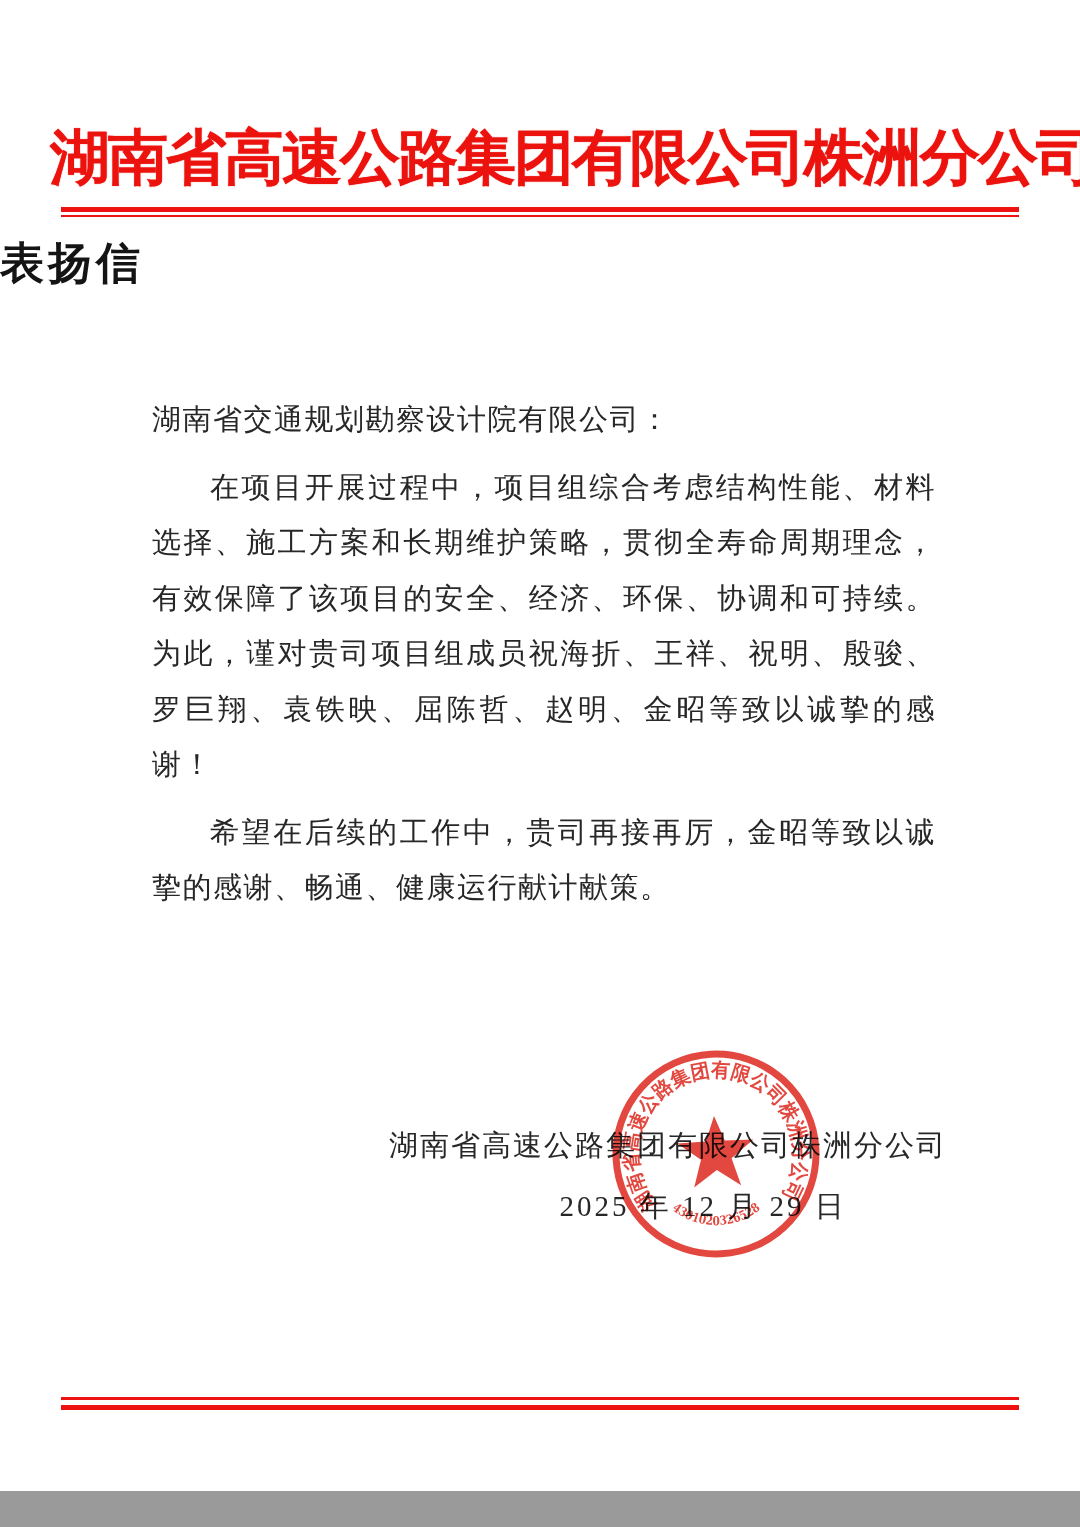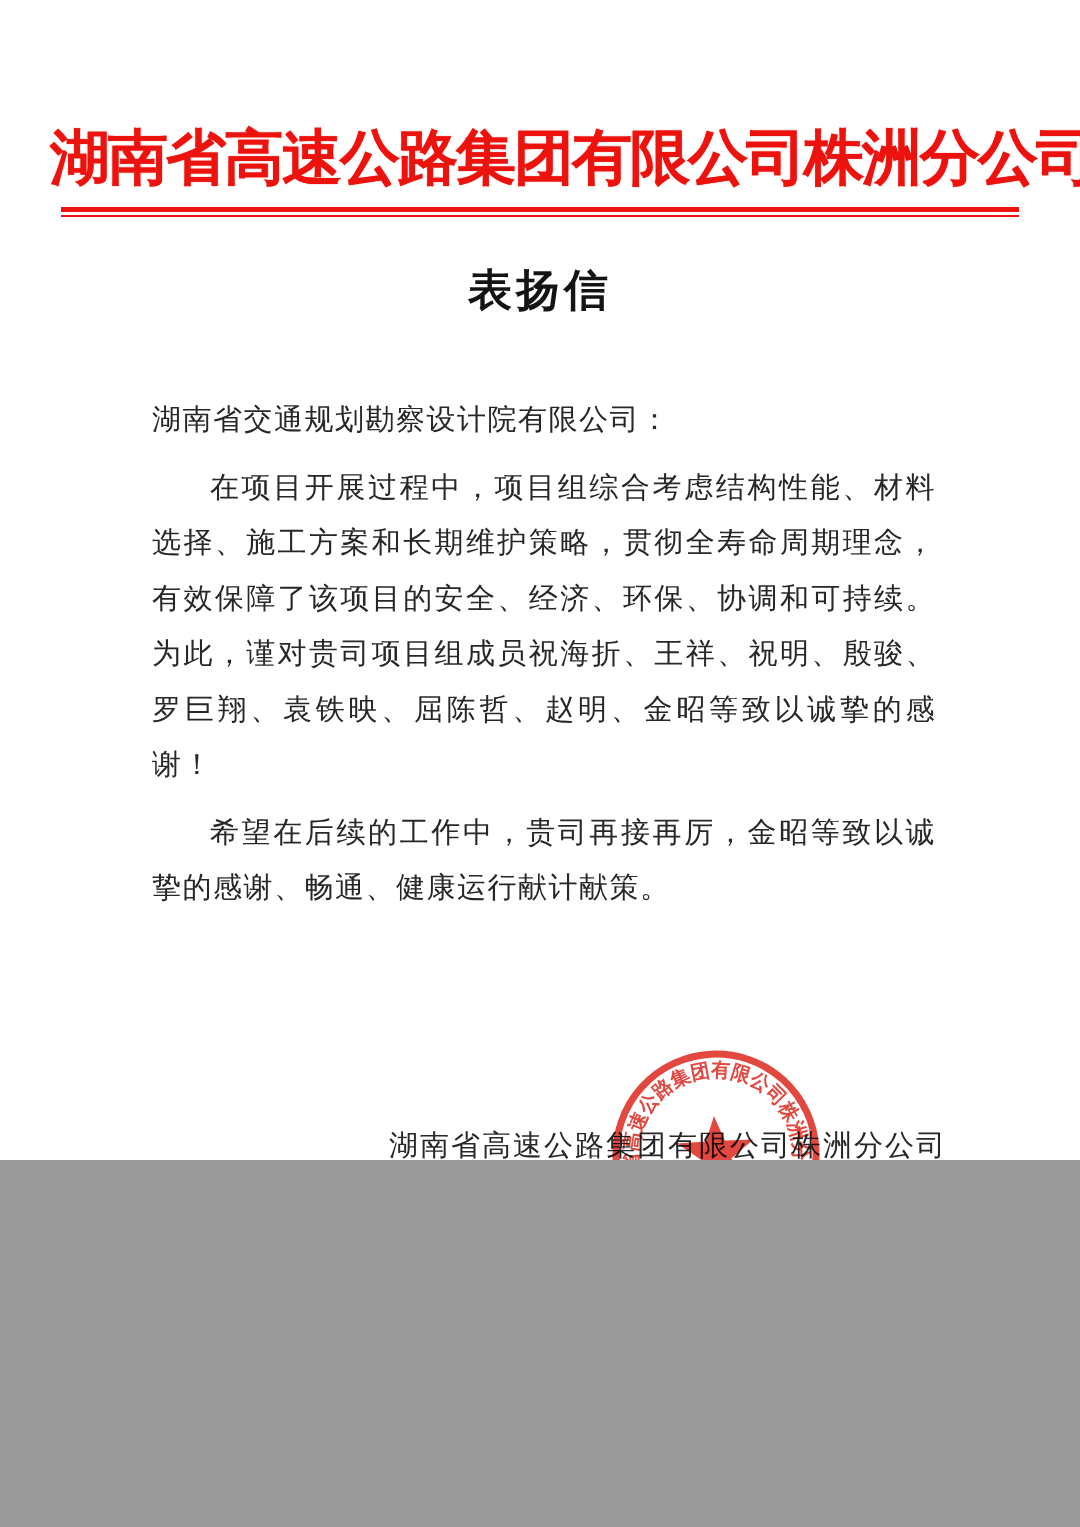--- a/index.html
+++ b/index.html
@@ -1,19 +1,19 @@
 <!DOCTYPE html>
 <html><head>
 <meta charset="utf-8">
 <style>
   * { margin:0; padding:0; box-sizing:border-box; }
   html,body { background:#9a9a9a; }
   .page {
     position:relative;
-    width:1080px; height:1160px;
+    width:1080px; height:1491px;
     margin:0 auto;
     background:#ffffff;
     font-family:"Liberation Serif","DejaVu Serif",serif;
     overflow:hidden;
   }
   
   .letterhead {
     position:absolute; top:110px; left:50px; width:980px;
     text-align:center;
     font-size:60px; line-height:94px;
@@ -24,22 +24,21 @@
     font-family:"DejaVu Serif","Liberation Serif",serif;
     text-shadow:0 0 1px #ec130e;
   }
   .rules-top { position:absolute; top:207px; left:61px; width:958px; }
   .rules-top .thick { height:5px; background:#ee1310; }
   .rules-top .gap   { height:3px; }
   .rules-top .thin  { height:2px; background:#ee1310; }
 
   
   .letter-title {
-    position:absolute; top:261px; left:0; width:1080px;
-    text-align:center;
+    position:absolute; top:234px; left:0; width:1080px;
     font-size:44px; line-height:60px;
     font-weight:700;
     color:#141414;
     letter-spacing:4px;
   }
 
   
   .letter-body {
     position:absolute; top:380px; left:140px; width:808px;
     font-size:29px; line-height:55.5px;

